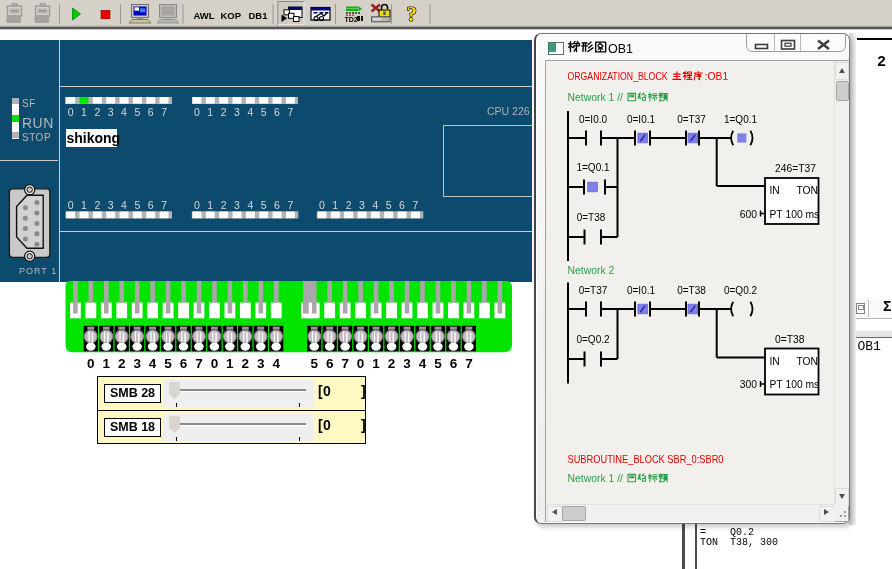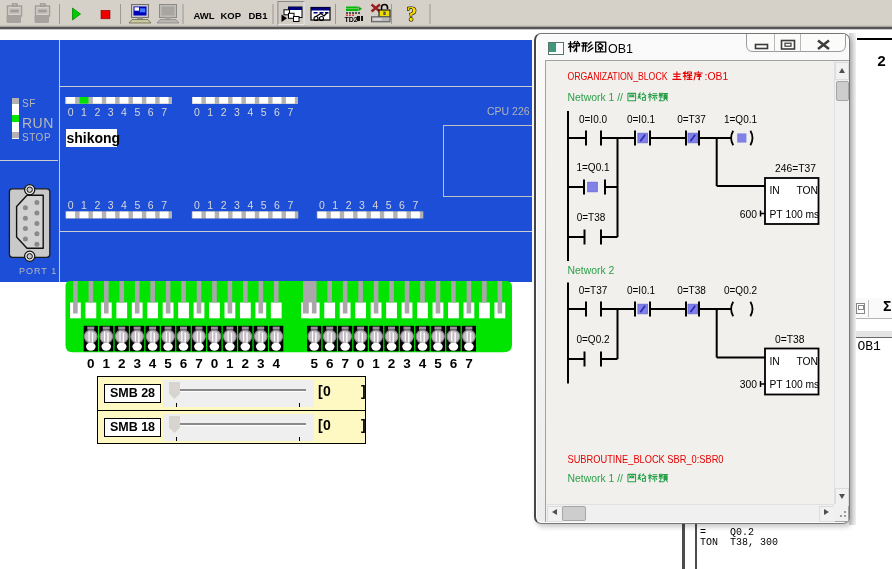--- a/index.html
+++ b/index.html
@@ -1,18 +1,18 @@
 <!DOCTYPE html>
 <html><head>
 <meta charset="utf-8">
 <style>
 html,body{margin:0;padding:0;}
 body{width:892px;height:569px;position:relative;overflow:hidden;background:#ffffff;font-family:"Liberation Sans",sans-serif;}
 .abs{position:absolute;}
-#panel{left:0;top:40px;width:532px;height:242px;background:#1d4ed8;overflow:hidden;}
+#panel{left:0;top:40px;width:532px;height:242px;background:#0c4a6e;overflow:hidden;}
 .pline{position:absolute;background:#cccccc;}
 .lstrip{position:absolute;background:#b2b2b2;}
 #shikong{left:65.5px;top:88.5px;width:50.5px;height:18px;background:#ffffff;color:#000;font-weight:bold;font-size:14px;line-height:18px;padding-left:1px;}
 #cpu{left:487px;top:65px;width:70px;color:#b2b2b2;font-size:10.5px;}
 #exprect{left:443px;top:85px;width:93px;height:70px;border:1.5px solid #c2c2c2;}
 #sbox{left:97px;top:376px;width:267px;height:66px;border:1.6px solid #000;background:#fef9c3;}
 .srow{position:absolute;left:0;width:100%;height:33px;}
 .slabel{position:absolute;left:6px;top:7px;width:55px;height:17px;border:1.2px solid #000;background:#fff;font-weight:bold;font-size:12.5px;text-align:center;line-height:17px;}
 .spanel{position:absolute;left:65px;top:3px;width:151px;height:27px;background:#efefef;}
 .strack{position:absolute;left:13px;top:9.3px;width:130px;height:1.6px;background:#8a8a8a;border-bottom:1px solid #fff;}

